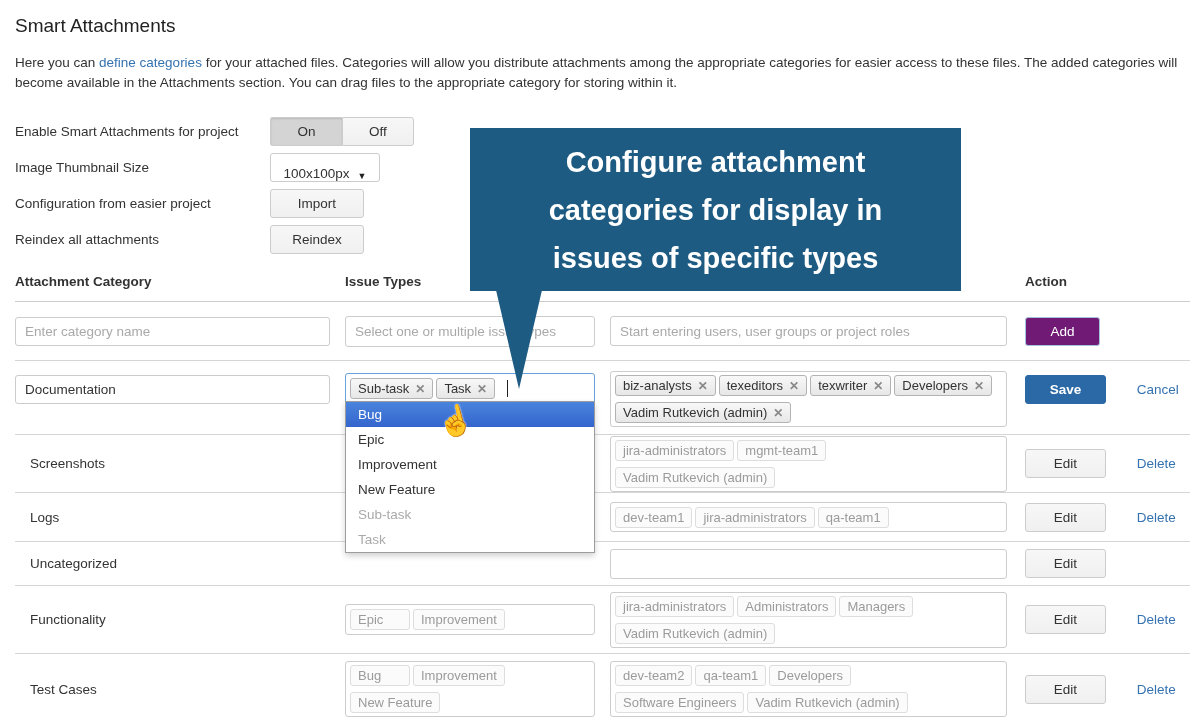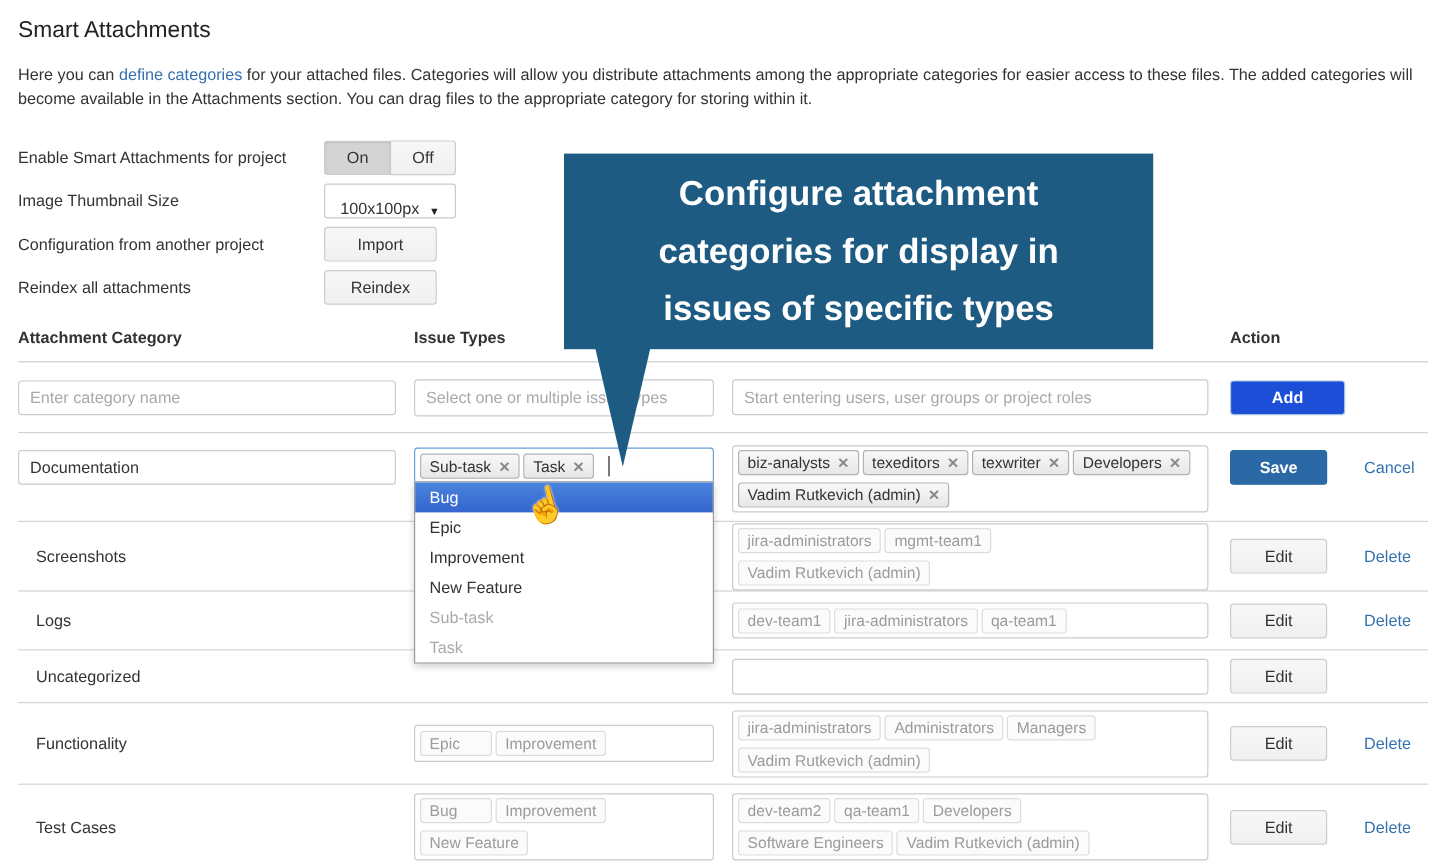--- a/index.html
+++ b/index.html
@@ -20,21 +20,21 @@
   .set-row { display:flex; align-items:center; height:29px; margin:0 0 7px 15px; }
   .set-row .lbl { width:255px; color:#333; }
   .btn {
     display:inline-flex; align-items:center; justify-content:center;
     height:29px; border:1px solid #ccc; border-radius:3px;
     background:linear-gradient(#f7f7f7,#f0f0f0); color:#333;
     font-size:13.5px; cursor:pointer;
   }
   .btn-110 { width:94px; }
   .seg { display:inline-flex; }
-  .seg .btn { width:55px; border-radius:0 3px 3px 0; }
+  .seg .btn { width:72px; border-radius:0 3px 3px 0; }
   .seg .btn:first-child { border-radius:3px 0 0 3px; border-right:none; }
   .seg .btn.pressed { background:#d4d4d4; box-shadow:inset 0 1px 2px rgba(0,0,0,.12); }
   .selectbox {
     width:110px; height:29px; border:1px solid #ccc; border-radius:3px;
     display:inline-flex; align-items:flex-end; justify-content:center; gap:8px;
     background:#fff; cursor:pointer;
   }
   .selectbox .caret { font-size:9px; color:#222; }
 
   
@@ -67,21 +67,21 @@
     background:linear-gradient(#f8f8f8,#e7e7e7); border:1px solid #b3b3b3;
     border-radius:3px; padding:2px 7px; font-size:13px; color:#333; white-space:nowrap;
   }
   .tag .x { color:#888; font-weight:bold; font-size:12px; cursor:pointer; }
   .tag.off { background:#fbfbfb; border-color:#ddd; color:#9b9b9b; min-width:60px; }
 
   .caret-line { width:1px; height:17px; background:#222; margin-left:9px; }
 
   .btn-action { width:81px; font-size:13.5px; }
   .btn-save { width:81px; background:#2a68a6; border-color:#2a68a6; color:#fff; font-weight:bold; }
-  .btn-add  { width:96px; background:#1d4ed8; border-color:#a5c2de; color:#fff; font-weight:bold; }
+  .btn-add  { width:75px; background:#701a75; border-color:#a5c2de; color:#fff; font-weight:normal; }
   .row-link { color:#3572b0; margin-left:27px; cursor:pointer; text-decoration:none; }
 
   
   .row-add { height:59px; }
   .row-edit { height:74px; align-items:start; }
   .row-edit .c1 { margin-top:14px; }
   .row-edit .c2 { margin-top:12px; }
   .row-edit .c3 { margin-top:10px; }
   .row-edit .c4 { margin-top:14px; }
   .row-h58 { height:58px; }
@@ -138,21 +138,21 @@
       </span>
     </div>
     <div class="set-row">
       <span class="lbl">Image Thumbnail Size</span>
       <span class="selectbox">
         <span>100x100px</span>
         <span class="caret">▼</span>
       </span>
     </div>
     <div class="set-row">
-      <span class="lbl">Configuration from another project</span>
+      <span class="lbl">Configuration from easier project</span>
       <button class="btn btn-110">Import</button>
     </div>
     <div class="set-row">
       <span class="lbl">Reindex all attachments</span>
       <button class="btn btn-110">Reindex</button>
     </div>
   </div>
 
   <div class="tbl">
     <div class="thead">

